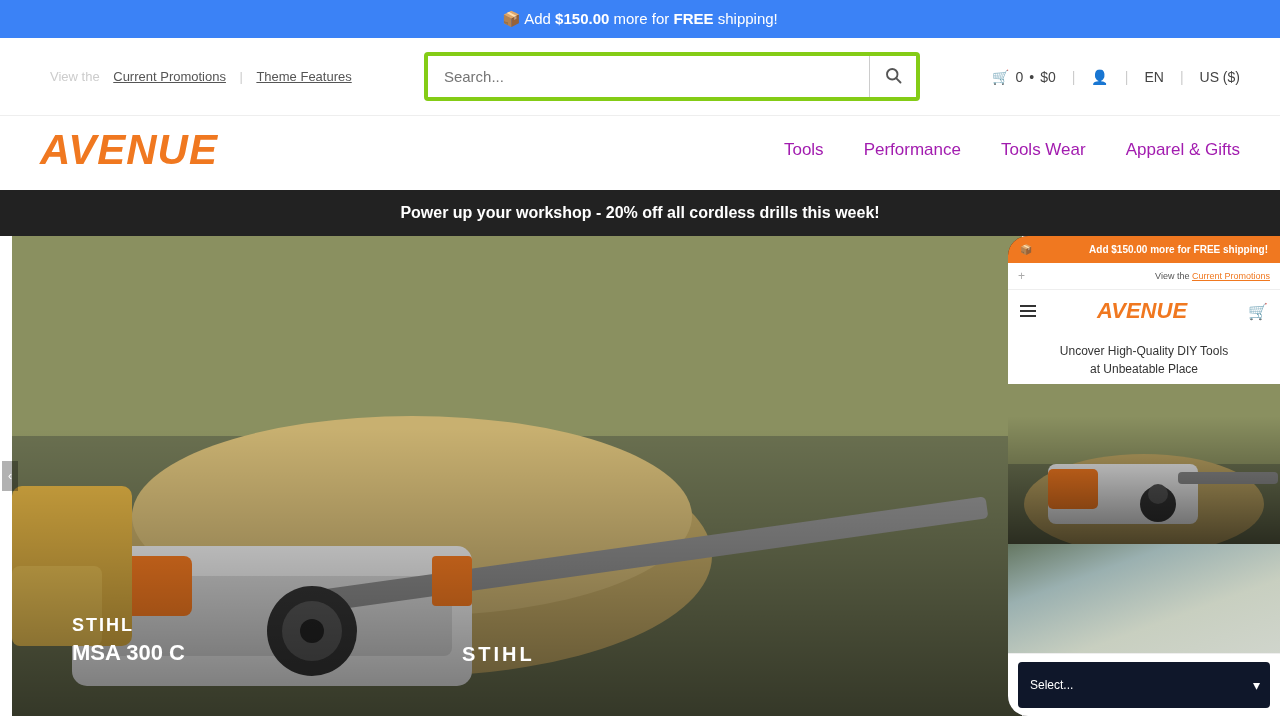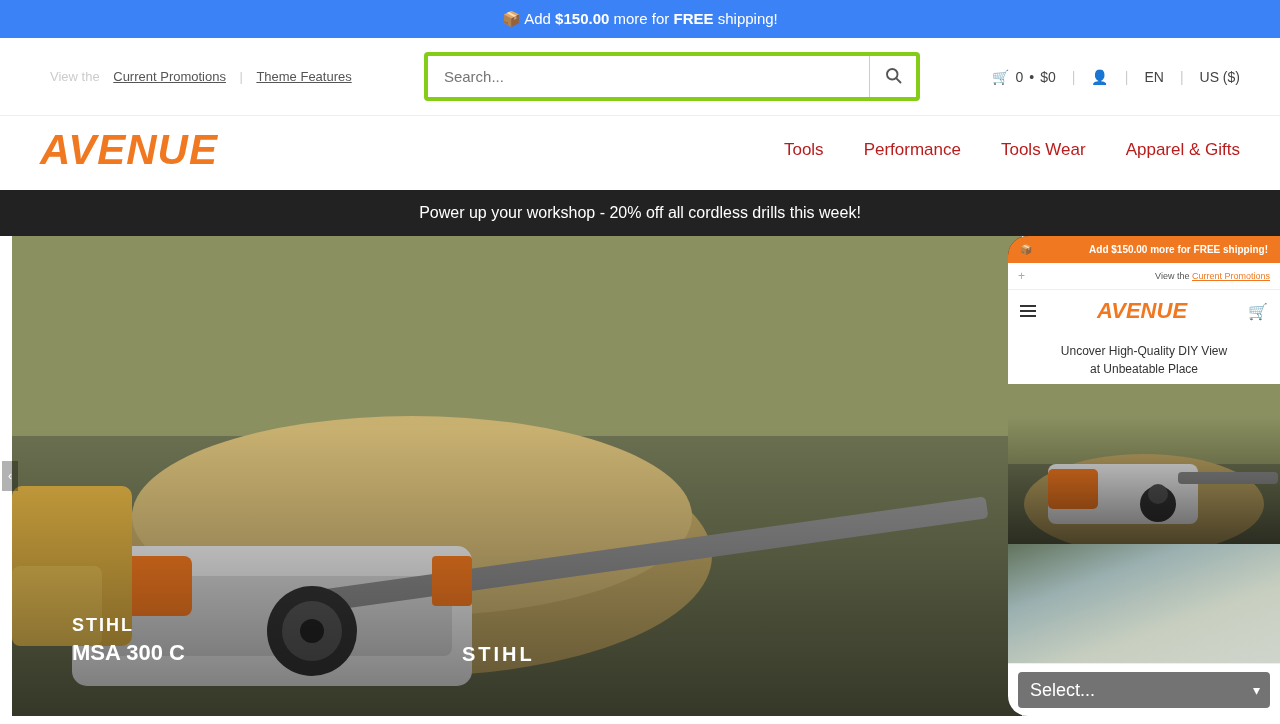--- a/index.html
+++ b/index.html
@@ -88,33 +88,33 @@
       letter-spacing: 1px;
       font-style: italic;
     }
     .nav-links {
       display: flex;
       gap: 40px;
       list-style: none;
     }
     .nav-links li a {
       text-decoration: none;
-      color: #b91c1c;
+      color: #a21caf;
       font-size: 17px;
       font-weight: 500;
     }
 
     
     .promo-bar {
       background: #222;
       color: #fff;
       text-align: center;
       padding: 14px 0;
       font-size: 16px;
-      font-weight: 400;
+      font-weight: 700;
     }
 
     
     .hero-section {
       position: relative;
       height: 480px;
       overflow: hidden;
     }
     
     .hero-chainsaw {
@@ -256,26 +256,26 @@
       max-width: 180px;
     }
 
     .mobile-select-bar {
       background: #fff;
       padding: 8px 10px;
       border-top: 1px solid #eee;
     }
     .mobile-select-bar select {
       width: 100%;
-      padding: 8px 12px;
-      background: #737373;
+      padding: 16px 12px;
+      background: #0f172a;
       color: #fff;
       border: none;
       border-radius: 4px;
-      font-size: 18px;
+      font-size: 12px;
       cursor: pointer;
       appearance: none;
     }
     .mobile-select-wrapper {
       position: relative;
     }
     .mobile-select-wrapper::after {
       content: '▾';
       position: absolute;
       right: 10px;
@@ -431,21 +431,21 @@
       <div class="hamburger">
         <span></span>
         <span></span>
         <span></span>
       </div>
       <div class="mobile-logo">AVENUE</div>
       <div class="mobile-cart-icon">🛒</div>
     </div>
 
     <div class="mobile-headline">
-      <div>Uncover High-Quality DIY View</div>
+      <div>Uncover High-Quality DIY Tools</div>
       <div>at Unbeatable Place</div>
     </div>
 
     <div class="mobile-hero-img">
       <svg width="272" height="160" style="position:absolute;top:0;left:0;">
         <rect width="272" height="160" fill="#8a9060"></rect>
         <rect y="80" width="272" height="80" fill="#6a7050"></rect>
         <ellipse cx="136" cy="120" rx="120" ry="50" fill="#b8a060"></ellipse>
         <rect x="40" y="80" width="150" height="60" rx="8" fill="#e8e8e8"></rect>
         <rect x="40" y="85" width="50" height="40" rx="5" fill="#f07820"></rect>

